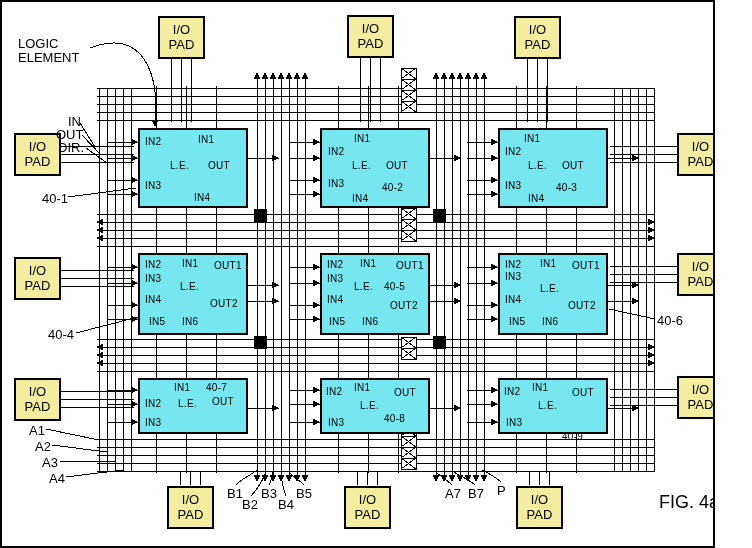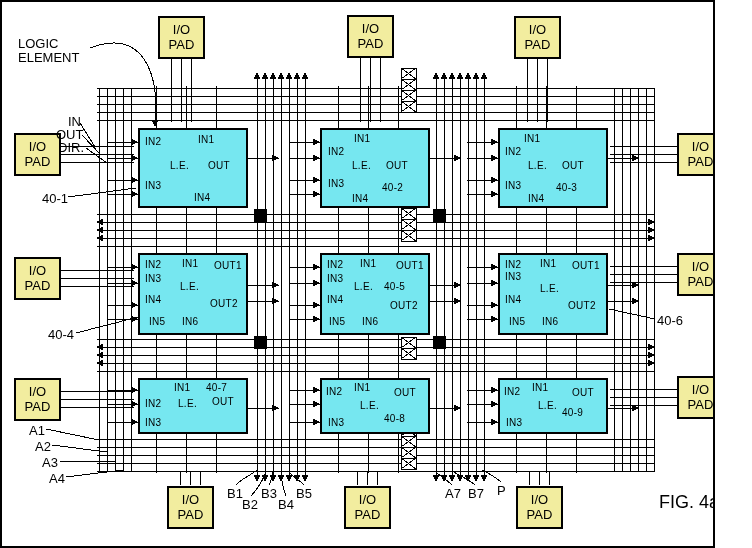--- a/index.html
+++ b/index.html
@@ -507,21 +507,21 @@
       <span class="blabel" style="left: 38px; top: 20px;">L.E.</span>
       <span class="blabel" style="left: 6px; top: 37px;">IN3</span>
       <span class="blabel" style="left: 62px; top: 33px;">40-8</span>
     </div>
     <div class="block" style="left: 496px; top: 376px; width: 110px; height: 56px;">
       <span class="blabel" style="left: 4px; top: 6px;">IN2</span>
       <span class="blabel" style="left: 32px; top: 2px;">IN1</span>
       <span class="blabel" style="left: 72px; top: 7px;">OUT</span>
       <span class="blabel" style="left: 38px; top: 20px;">L.E.</span>
       <span class="blabel" style="left: 6px; top: 37px;">IN3</span>
-      <span class="blabel" style="left: 62px; top: 27px;">40-9</span>
+      <span class="blabel" style="left: 62px; top: 51px;">40-9</span>
     </div>
     <div class="ann" style="left: 16px; top: 34px;">LOGIC</div>
     <div class="ann" style="left: 16px; top: 48px;">ELEMENT</div>
     <div class="ann" style="left: 66px; top: 112px;">IN</div>
     <div class="ann" style="left: 54px; top: 125px;">OUT</div>
     <div class="ann" style="left: 56px; top: 138px;">DIR.</div>
     <div class="ann" style="left: 40px; top: 189px;">40-1</div>
     <div class="ann" style="left: 46px; top: 325px;">40-4</div>
     <div class="ann" style="left: 655px; top: 311px;">40-6</div>
     <div class="ann" style="left: 27px; top: 421px;">A1</div>

